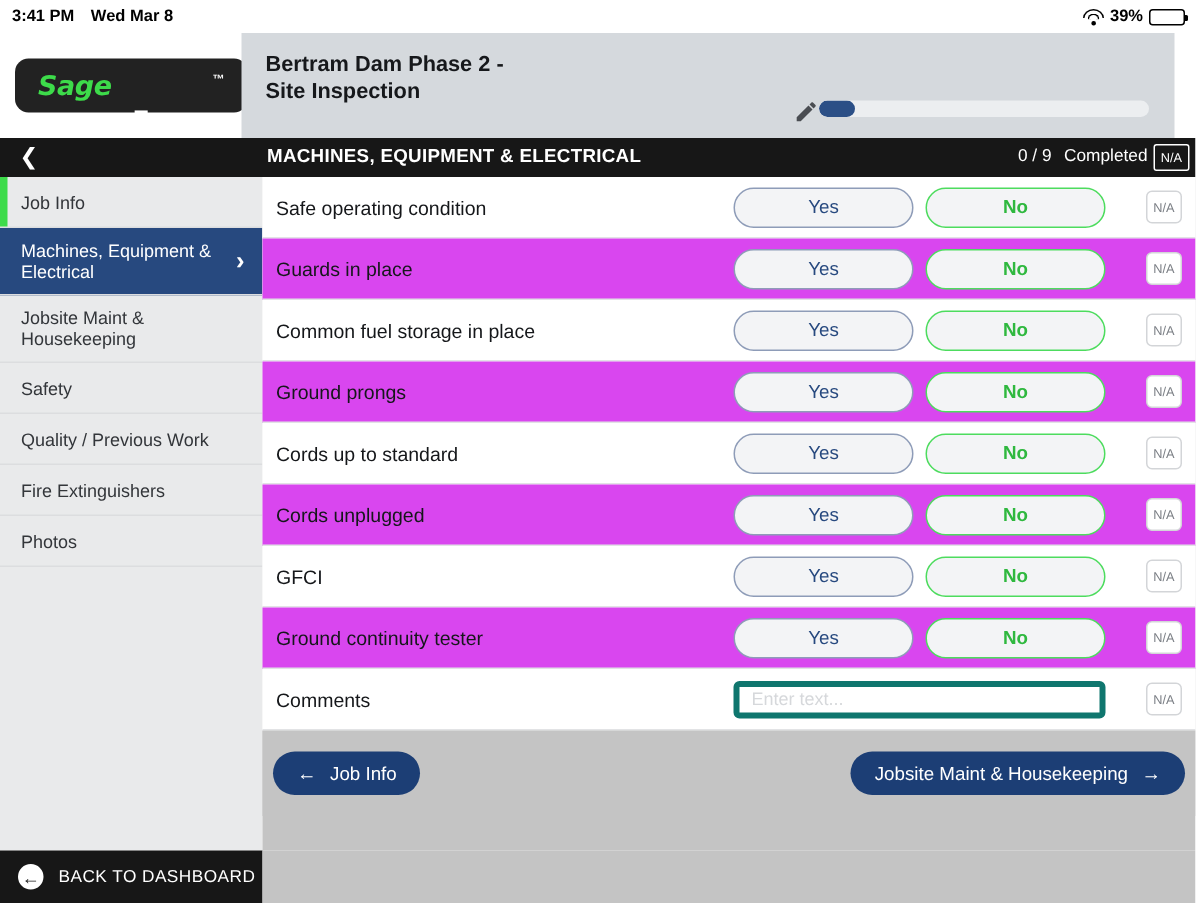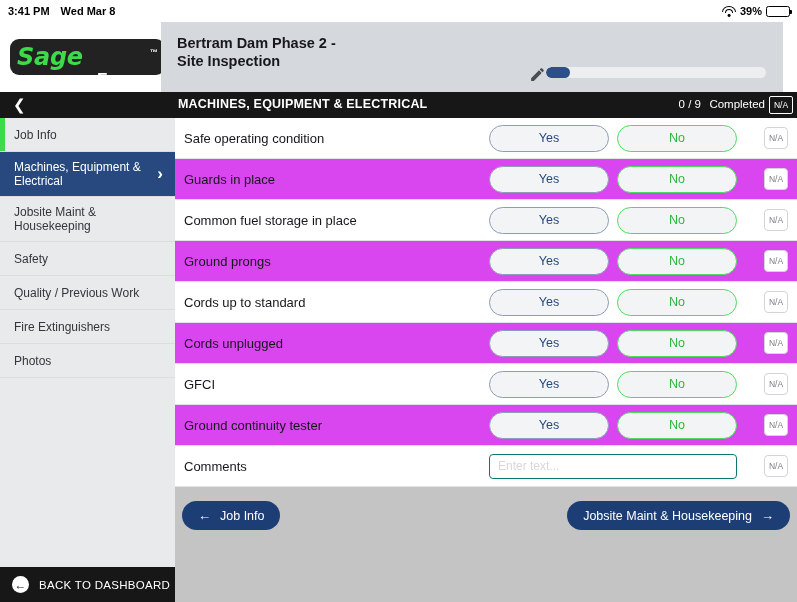--- a/index.html
+++ b/index.html
@@ -31,21 +31,21 @@
   .battery-cap { position: absolute; right: -3px; top: 3px; width: 1.7px; height: 4px;
       background: #000; border-radius: 0 1px 1px 0; }
   .battery-fill { height: 100%; background: #000; border-radius: 1px; width: 62%; }
 
   
   .topbar { position: absolute; top: 22px; left: 0; width: 797px; height: 70px; }
   .topbar-left { position: absolute; left: 0; top: 0; width: 175px; height: 70px; background: #fff;
       display: flex; align-items: center; justify-content: center; }
   .logo { width: 155px; height: 36px; background: #222222; border-radius: 9px;
       display: flex; align-items: center; justify-content: center; gap: 5px; }
-  .logo-sage { color: #3ddb4a; font-size: 24px; font-weight: bold;
+  .logo-sage { color: #3ddb4a; font-size: 18px; font-weight: bold;
       font-family: "DejaVu Sans", sans-serif; font-style: italic; letter-spacing: -0.3px; }
   .logo-eforms { color: #ffffff; font-size: 17px; font-weight: bold; letter-spacing: -0.2px; margin-top: 46px; }
   .logo-tm { color: #ffffff; font-size: 8px; font-weight: bold; vertical-align: super;
       position: relative; top: -5px; margin-left: -3px; }
 
   .topbar-right { position: absolute; left: 161px; top: 0; width: 622px; height: 70px;
       background: #d5d9dd; }
   .form-title { position: absolute; left: 16px; top: 12px; width: 185px;
       font-size: 14.5px; font-weight: bold; color: #16181b; line-height: 18px; }
   .edit-pencil { position: absolute; left: 368px; top: 44px; width: 17px; height: 17px;
@@ -90,27 +90,27 @@
       border-bottom: 1px solid #e2e3e5; background: #ffffff; }
   .row.alt { background: #d946ef; padding-left: 17px; }
   .row-label { position: absolute; left: 9px; font-size: 13px; color: #15171a; }
   .btn-yes { position: absolute; left: 314px; width: 120px; height: 27px;
       border: 1.4px solid #8e9cb8; border-radius: 14px; background: #f3f4f6;
       color: #27497f; font-size: 12.5px; display: flex; align-items: center;
       justify-content: center; cursor: pointer; }
   .btn-no { position: absolute; left: 442px; width: 120px; height: 27px;
       border: 1.4px solid #4ddc5e; border-radius: 14px; background: #f3f4f6;
       color: #2fb83f; font-size: 12.5px; display: flex; align-items: center;
-      justify-content: center; cursor: pointer; }
+      justify-content: center; cursor: pointer; font-weight: bold; }
   .btn-na { position: absolute; left: 589px; width: 24px; height: 22px;
       border: 1px solid #d3d5d8; border-radius: 4px; background: #ffffff;
       color: #7b7f85; font-size: 8.5px; display: flex; align-items: center;
       justify-content: center; cursor: pointer; }
   .comment-input { position: absolute; left: 314px; width: 248px; height: 25px;
-      border: 1px solid #0f766e; border-radius: 4px; background: #ffffff;
+      border: 4px solid #0f766e; border-radius: 4px; background: #ffffff;
       font-size: 12px; color: #15171a; padding: 0 8px;
       font-family: "Liberation Sans", sans-serif; outline: none; }
   .comment-input::placeholder { color: #d6d8db; }
 
   .footer { position: relative; height: 57px; background: #c4c4c4; }
   .nav-btn { position: absolute; top: 14px; height: 29px; background: #1c3e75;
       border-radius: 15px; color: #ffffff; font-size: 12.5px;
       display: flex; align-items: center; gap: 9px; padding: 0 16px; cursor: pointer; }
   .nav-prev { left: 7px; }
   .nav-next { right: 7px; }

